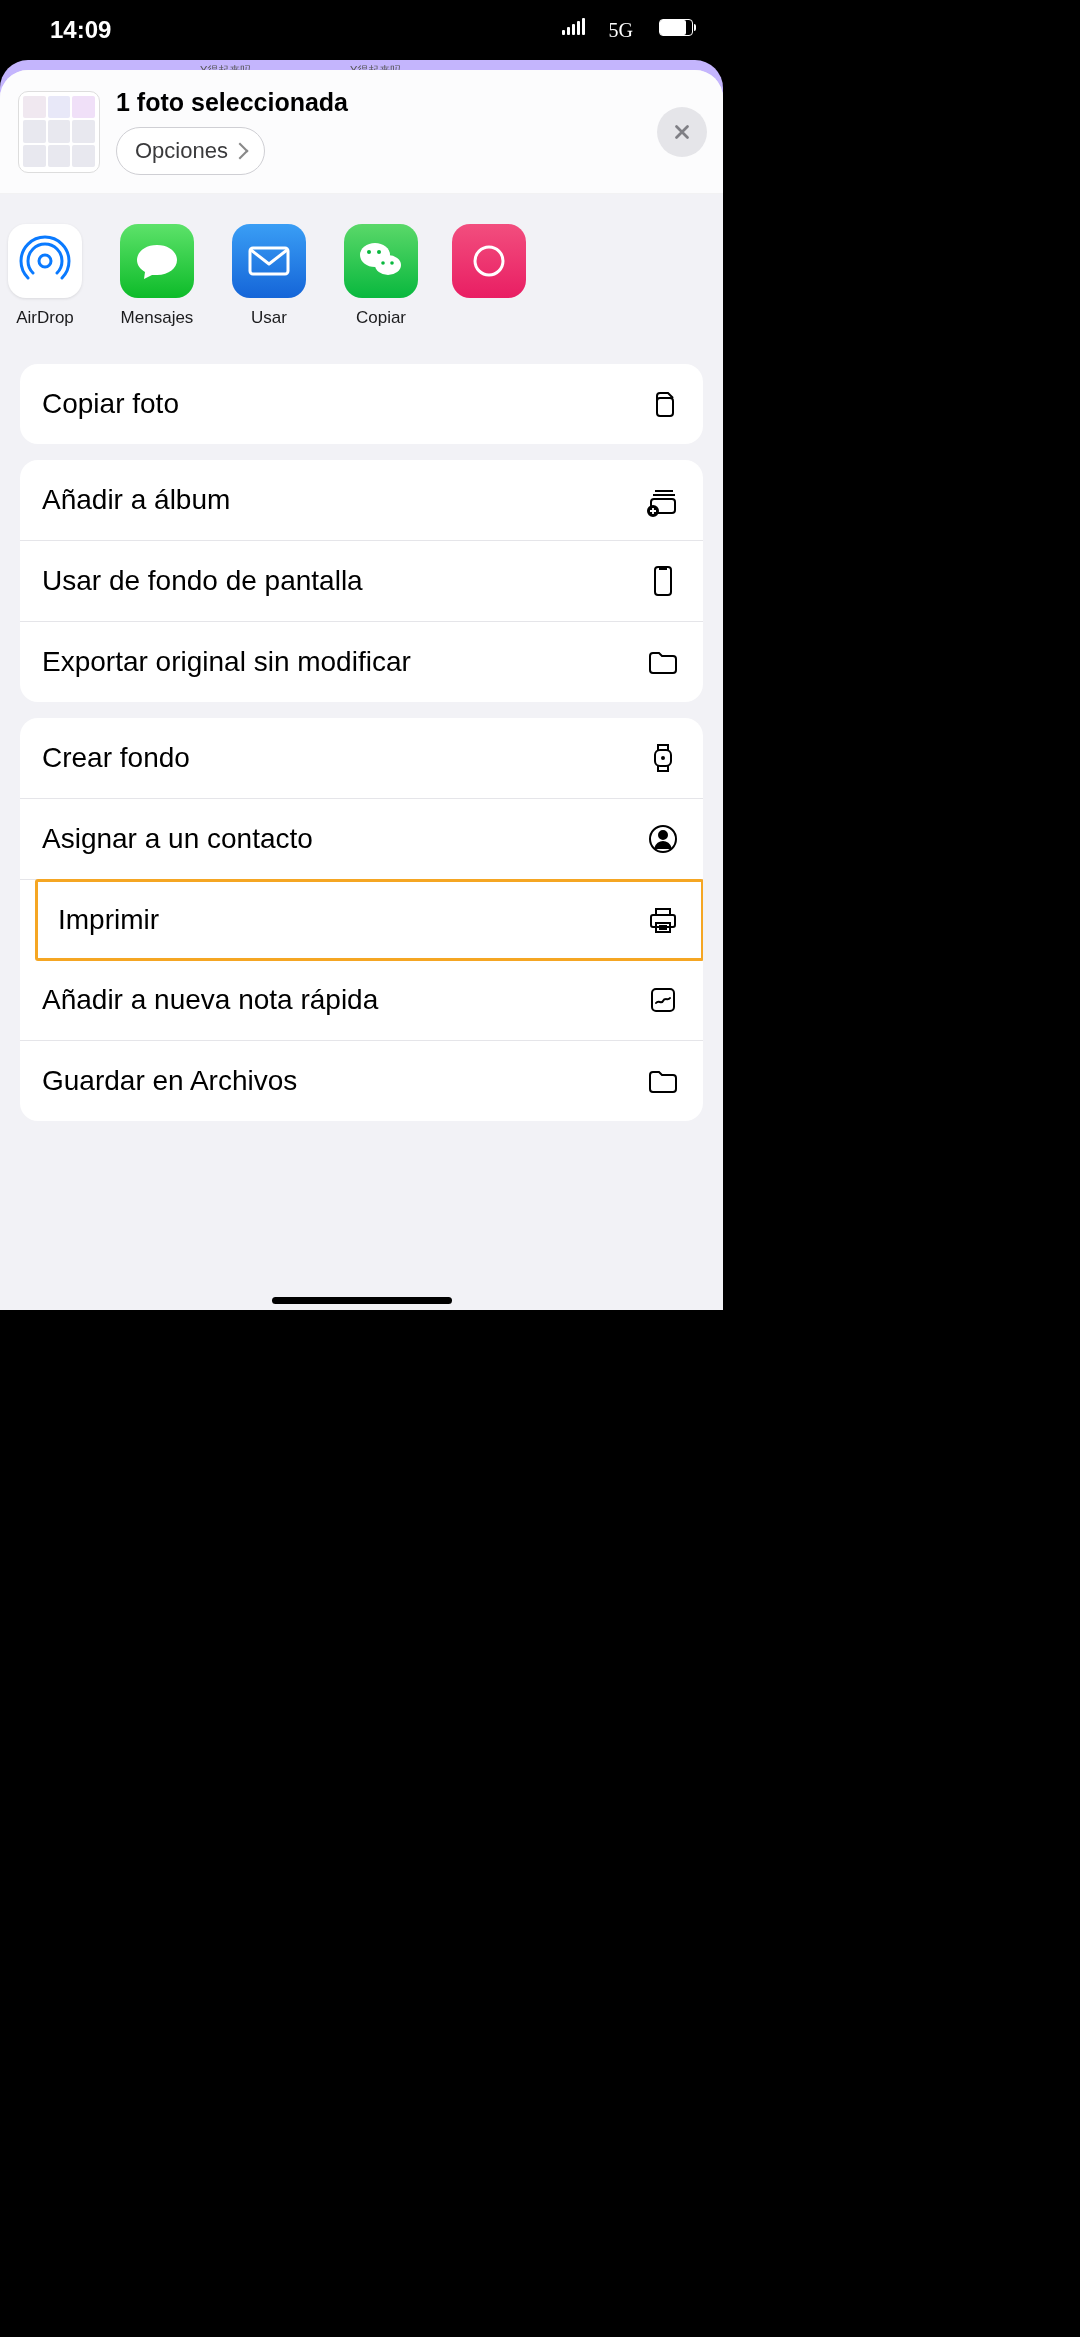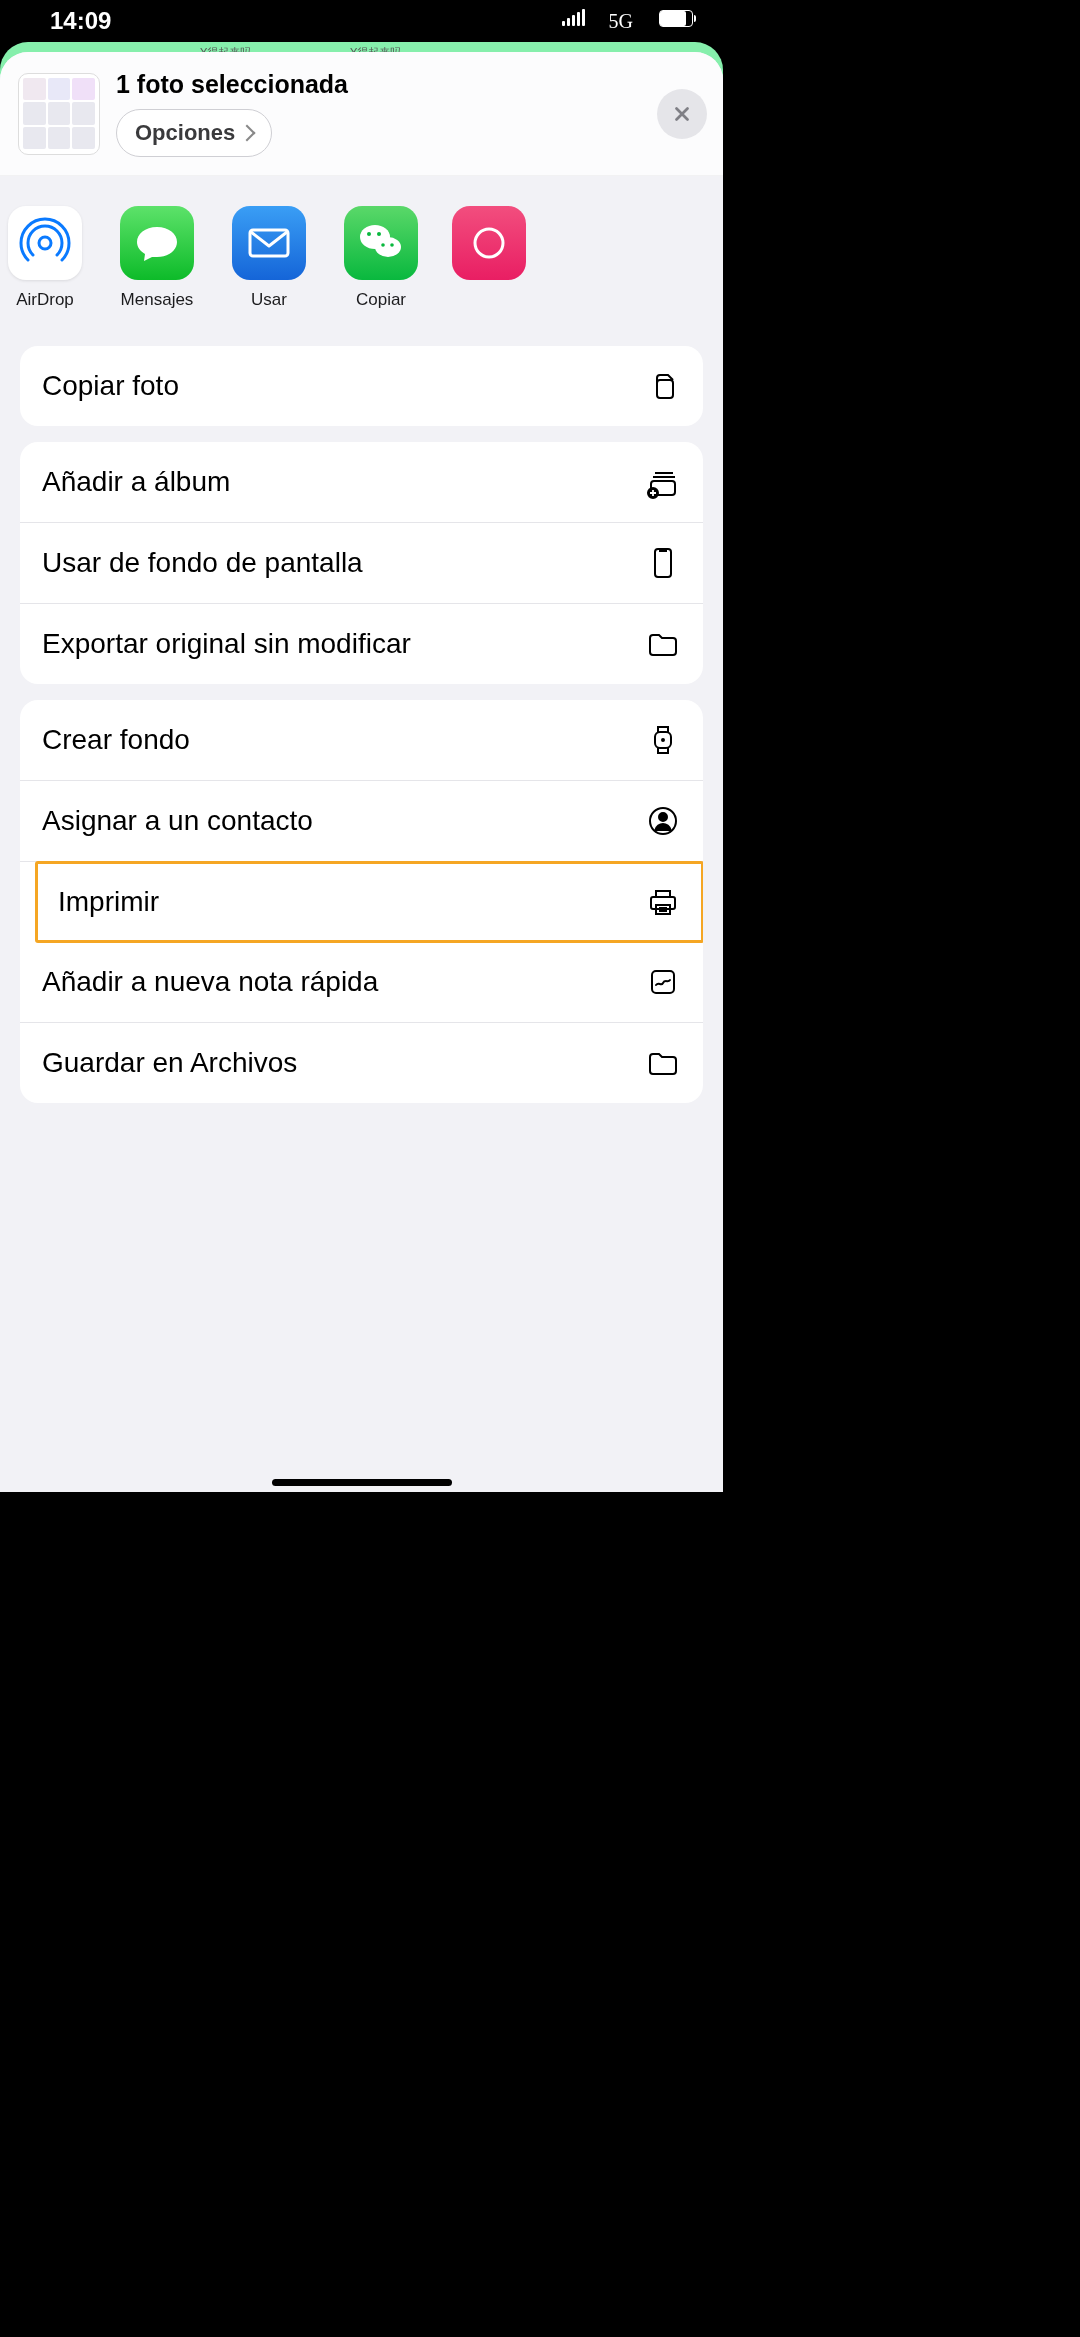--- a/index.html
+++ b/index.html
@@ -5,21 +5,21 @@
     * { margin: 0; padding: 0; box-sizing: border-box; }
     body {
       font-family: -apple-system, BlinkMacSystemFont, "Segoe UI", Helvetica, Arial, sans-serif;
       background: #000;
       width: 723px;
       height: 1564px;
       overflow: hidden;
       position: relative;
     }
     .status-bar {
-      height: 42px;
+      height: 60px;
       background: #000;
       color: #fff;
       display: flex;
       justify-content: space-between;
       align-items: center;
       padding: 0 30px 0 50px;
       font-size: 24px;
       font-weight: 600;
     }
     .status-right { display: flex; gap: 24px; font-family: Liberation Serif, serif; }
@@ -31,21 +31,21 @@
     .signal-bars span:nth-child(4){height:14px}
     .signal-bars span:nth-child(5){height:17px}
     .network { font-size: 20px; font-weight: 500; }
     .battery {
       width: 34px; height: 17px; border: 1.5px solid #fff; border-radius: 4px;
       position: relative; margin-left: 2px;
     }
     .battery::after { content:''; position:absolute; right:-4px; top:4px; width:2px; height:7px; background:#fff; border-radius:0 2px 2px 0; }
     .battery-fill { background:#fff; height:100%; width:80%; border-radius:2px; }
     
-    .bg-layer { position: relative; height: 1450px; background: #86efac; border-radius: 28px 28px 0 0; }
+    .bg-layer { position: relative; height: 1250px; background: #c4b5fd; border-radius: 28px 28px 0 0; }
     .bg-tab { position:absolute; top:3px; font-size:11px; color:#555; } .bg-tab.t2{left:200px} .bg-tab.t3{left:350px}
     .blurred1{ position:absolute; top:190px; left:17px; width:88px; height:50px; background:#dcdcdc; filter:blur(4px); }
     .blurred2{ position:absolute; top:188px; left:246px; width:90px; height:78px; background:#d8d8d8; filter:blur(6px); }
     
     .share-sheet {
       position: absolute; top: 10px; left: 0; right: 0; bottom: 0;
       background: #f2f2f6; border-radius: 28px 28px 0 0;
     }
     .sheet-header {
       background: #fcfcfd; border-radius: 28px 28px 0 0;
@@ -61,21 +61,21 @@
     }
     .thumb div{ background:#e8e8ef; border-radius:2px; }
     .thumb div:nth-child(1){background:#f0e8f0}
     .thumb div:nth-child(2){background:#e8e8f8}
     .thumb div:nth-child(3){background:#f0e0f8}
     .header-center { flex:1; display:flex; flex-direction:column; gap:10px; align-items:flex-start; }
     .header-title { font-size: 25px; font-weight: 700; color: #000; }
     .options-pill {
       display:flex; align-items:center; gap:6px;
       padding: 10px 18px; border:1px solid #cfcfd4; border-radius: 28px;
-      font-size: 22px; color:#3a3a3c; background:#fff;font-weight:bold;
+      font-size: 22px; color:#3a3a3c; background:#fff;
     }
     .close-btn {
       width:50px; height:50px; background:#e5e5e9; border-radius:50%;
       display:flex; align-items:center; justify-content:center;
       color:#7f7f85; font-size:26px; font-weight:300;
     }
     .close-btn svg{width:22px;height:22px}
     
     .apps-row {
       display:flex; gap:34px; padding: 30px 20px 26px 6px;

